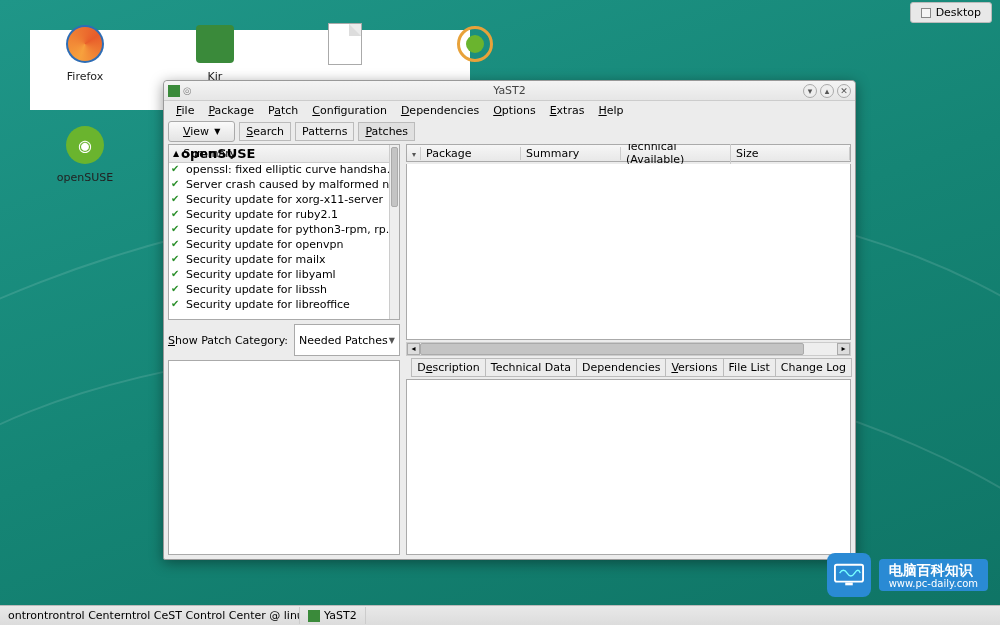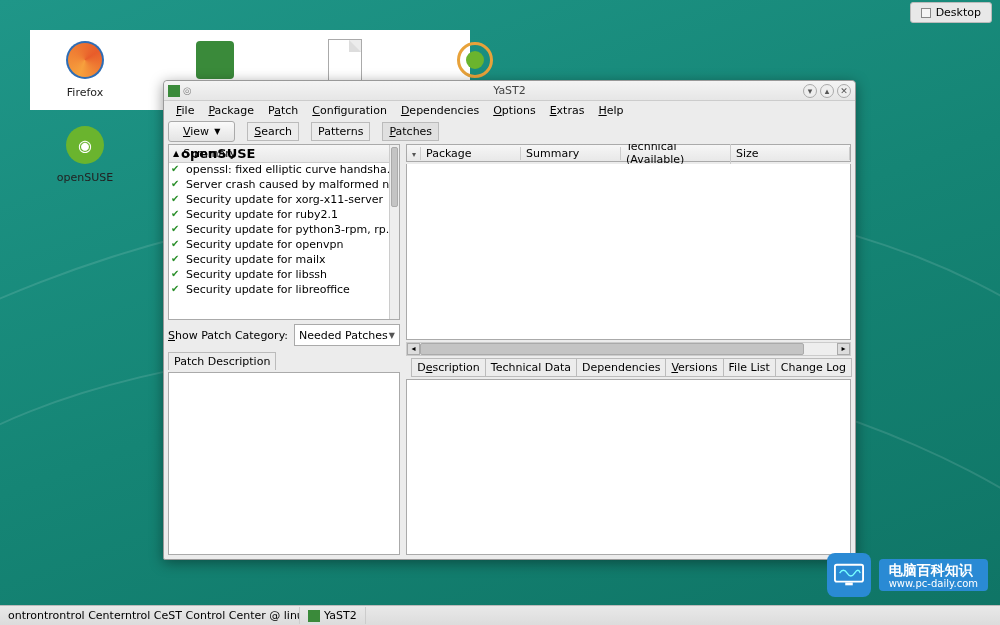--- a/index.html
+++ b/index.html
@@ -11,21 +11,21 @@
     background: linear-gradient(160deg, #1f9688 0%, #158575 50%, #0f7465 100%);
   }
   .desktop-bg::before, .desktop-bg::after {
     content: ""; position: absolute; border: 2px solid rgba(255,255,255,0.12);
     border-radius: 50%;
   }
   .desktop-bg::before { width: 1600px; height: 900px; left: -400px; top: 200px; transform: rotate(-8deg); }
   .desktop-bg::after { width: 1400px; height: 700px; left: -200px; top: 350px; transform: rotate(5deg); }
 
   
-  .desktop-icons { position: absolute; top: 40px; left: 50px; display: flex; gap: 60px; }
+  .desktop-icons { position: absolute; top: 24px; left: 50px; display: flex; gap: 60px; }
   .desktop-icon { display: flex; flex-direction: column; align-items: center; width: 70px; cursor: pointer; }
   .desktop-icon .ic { width: 40px; height: 40px; margin-bottom: 6px; display:flex; align-items:center; justify-content:center; }
   .desktop-icon span { font-size: 11px; color: #222; text-align: center; }
   .icons-white-panel { position:absolute; top:30px; left:30px; width:440px; height:80px; background:#fff; }
   .desktop-icons-row2 { position:absolute; top:125px; left:50px; }
 
   
   .desktop-btn { position: absolute; top: 2px; right: 8px; background: #e8e8e8; border: 1px solid #bbb; border-radius: 3px; padding: 3px 10px; font-size: 11px; display:flex; align-items:center; gap:5px; cursor:pointer;}
   .desktop-btn .sq { width:10px; height:10px; border:1px solid #888; background:#f5f5f5; }
 
@@ -39,21 +39,21 @@
   .titlebar { height: 20px; background: linear-gradient(#f4f4f4,#e6e6e6); border-bottom:1px solid #ccc; display:flex; align-items:center; position:relative; border-radius:4px 4px 0 0;}
   .titlebar .ticon { margin-left:4px; display:flex; gap:3px; align-items:center;}
   .titlebar .title { position:absolute; left:0; right:0; text-align:center; font-size:11px; color:#444;}
   .titlebar .winbtns { margin-left:auto; margin-right:4px; display:flex; gap:3px; position:relative; z-index:2;}
   .winbtn { width:14px; height:14px; border:1px solid #aaa; border-radius:50%; background:#eee; font-size:9px; display:flex; align-items:center; justify-content:center; color:#555; cursor:pointer;}
 
   .menubar { height:18px; display:flex; align-items:center; gap:2px; padding:0 6px; font-size:11px; background:#ececec;}
   .menubar span { padding:1px 6px; cursor:pointer; }
   .menubar span u { text-decoration: underline; }
 
-  .toolbar-row { display:flex; align-items:center; gap:13px; padding:2px 4px; font-size:11px; }
+  .toolbar-row { display:flex; align-items:center; gap:5px; padding:2px 4px; font-size:11px; }
   .view-btn { background:linear-gradient(#fafafa,#e4e4e4); border:1px solid #aaa; border-radius:3px; padding:3px 14px; display:flex; align-items:center; gap:5px; cursor:pointer;}
   .view-btn .arrow { font-size:8px; }
   .tab-btn { background:#ececec; border:1px solid #bbb; padding:2px 6px; font-size:11px; cursor:pointer; margin-left:-1px; }
   .tab-btn.active { background:#e0e0e0; }
 
   .main-split { flex:1; display:flex; gap:6px; padding:0 4px 4px 4px; overflow:hidden;}
   .left-pane { width:232px; display:flex; flex-direction:column; gap:2px;}
   .right-pane { flex:1; display:flex; flex-direction:column; gap:2px;}
 
   .list-box { background:#fff; border:1px solid #aaa; font-size:11px; position:relative; }
@@ -62,21 +62,21 @@
   .patch-list { height:176px; overflow:hidden; position:relative;}
   .patch-list .scroll-inner { position:absolute; inset:0; right:10px; overflow:hidden;}
   .patch-row { display:flex; align-items:center; gap:4px; padding:1px 3px; white-space:nowrap; overflow:hidden; text-overflow:ellipsis;}
   .patch-row.heading { font-weight:bold; font-size:13px; padding-left:12px;}
   .check-ic { width:10px; height:10px; flex:0 0 10px; position:relative;}
   .check-ic::before { content:"✔"; color:#2a8f2a; font-size:10px; position:absolute; top:-2px; left:-1px;}
   .list-scrollbar { position:absolute; right:0; top:0; bottom:0; width:10px; background:#eee; border-left:1px solid #ccc;}
   .list-scrollbar .thumb { position:absolute; top:2px; left:1px; right:1px; height:60px; background:#c4c4c4; border:1px solid #aaa; border-radius:2px;}
 
   .category-row { display:flex; align-items:center; gap:6px; font-size:11px; padding:2px 0;}
-  .category-row select, .combo { flex:1; background:#fff; border:1px solid #aaa; font-size:11px; padding:2px 4px; height:22px;}
+  .category-row select, .combo { flex:1; background:#fff; border:1px solid #aaa; font-size:11px; padding:2px 4px; height:32px;}
   .combo { display:flex; align-items:center; justify-content:space-between;}
   .combo .arrow{ font-size:8px; color:#555;}
 
   .section-label { font-size:11px; background:#ececec; border:1px solid #bbb; border-bottom:none; padding:2px 5px; display:inline-block;}
   .desc-box { flex:1; background:#fff; border:1px solid #aaa;}
 
   .pkg-table-header { background:linear-gradient(#f6f6f6,#e8e8e8); border:1px solid #aaa; display:flex; font-size:11px; height:18px; align-items:center;}
   .pkg-table-header div { padding:0 5px; border-right:1px solid #ccc;}
   .pkg-table-header .arrow { font-size:8px; color:#555; margin-right:3px;}
   .pkg-table-body { flex:1; background:#fff; border:1px solid #aaa; border-top:none;}
@@ -232,20 +232,24 @@
           <div class="patch-row">
               <span class="check-ic"></span>
               <span>Security update for openvpn</span>
             </div>
           <div class="patch-row">
               <span class="check-ic"></span>
               <span>Security update for mailx</span>
             </div>
           <div class="patch-row">
               <span class="check-ic"></span>
+              <span>Security update for libyaml</span>
+            </div>
+          <div class="patch-row">
+              <span class="check-ic"></span>
               <span>Security update for libssh</span>
             </div>
           <div class="patch-row">
               <span class="check-ic"></span>
               <span>Security update for libreoffice</span>
             </div>
 
         </div>
         <div class="list-scrollbar">
             <div class="thumb"></div>
@@ -253,23 +257,20 @@
       </div>
 
       <div class="category-row">
         <span><u>S</u>how Patch Category:</span>
         <div class="combo">
           <span>Needed Patches</span>
           <span class="arrow">▼</span>
         </div>
       </div>
 
-      <div>
-        <div class="section-label">Patch Description</div>
-      </div>
       <div class="desc-box" style="height:188px"></div>
     </div>
 
     <div class="right-pane">
       <div class="pkg-table-header">
         <div style="width:14px"><span class="arrow">▾</span></div>
         <div style="width:100px">Package</div>
         <div style="width:100px">Summary</div>
         <div style="width:110px">Technical (Available)</div>
         <div style="flex:1">Size</div>

